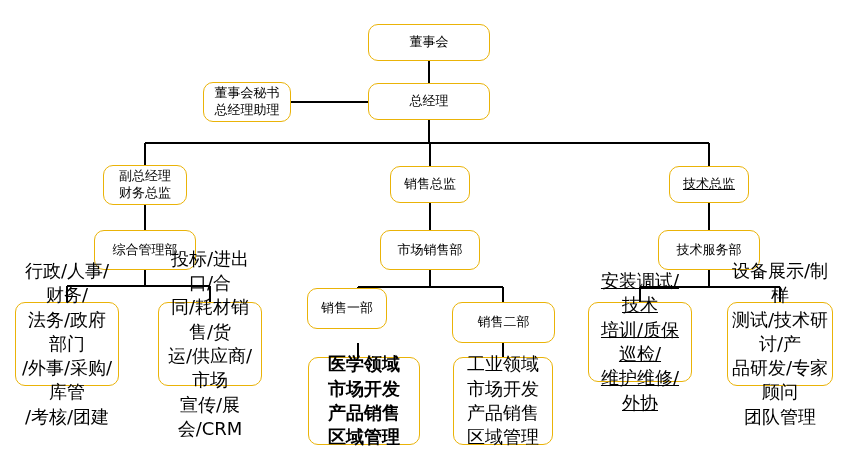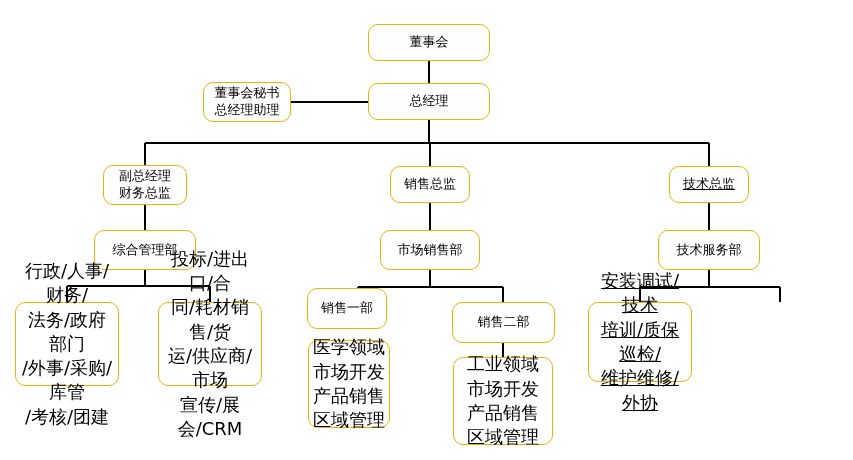--- a/index.html
+++ b/index.html
@@ -95,26 +95,30 @@
 /外事/采购/库管
 /考核/团建</div>
   <div class="node small" style="left:158px; top:302px; width:104px; height:84px;">投标/进出口/合
 同/耗材销售/货
 运/供应商/市场
 宣传/展会/CRM</div>
 
   <div class="node" style="left:307px; top:288px; width:80px; height:41px;">销售一部</div>
   <div class="node" style="left:452px; top:302px; width:103px; height:41px;">销售二部</div>
 
-  <div class="node small" style="left:308px; top:340px; width:82px; height:88px;">医学领域
+  <div class="node small" style="left:308px; top:357px; width:112px; height:88px;font-weight:bold;">医学领域
 市场开发
 产品销售
 区域管理</div>
   <div class="node small" style="left:453px; top:357px; width:100px; height:88px;">工业领域
 市场开发
 产品销售
 区域管理</div>
 
   <div class="node small" style="left:588px; top:302px; width:104px; height:80px;text-decoration:underline;">安装调试/技术
 培训/质保巡检/
 维护维修/外协</div>
+  <div class="node small" style="left:727px; top:302px; width:106px; height:84px;">设备展示/制样
+测试/技术研讨/产
+品研发/专家顾问
+团队管理</div>
 
 </div>
 
 </body></html>

